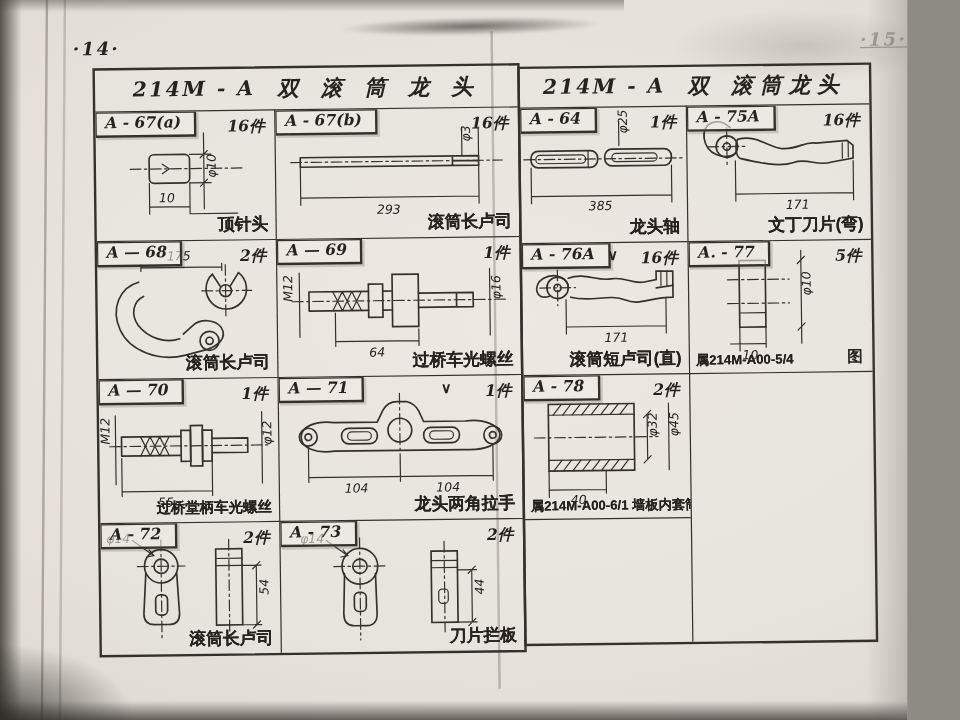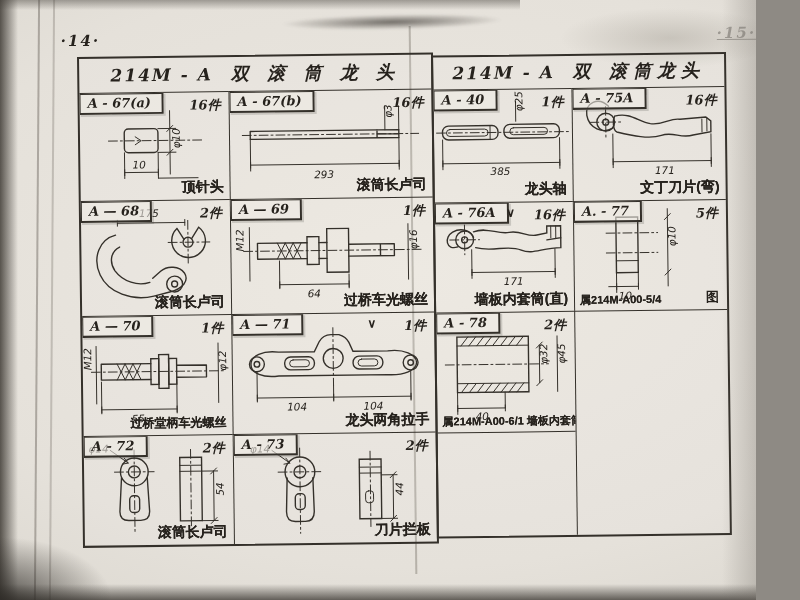--- a/index.html
+++ b/index.html
@@ -239,21 +239,21 @@
       </div>
     </div>
 
     <div class="sheet" id="sheetR">
       <div class="hdr">
         <span class="t-code">214M - A</span>
         <span class="t-name">双 滚筒龙头</span>
       </div>
 
       <div class="cell">
-        <span class="tag">A - 40</span>
+        <span class="tag">A - 64</span>
         <span class="qty">1件</span>
         <svg class="draw" viewBox="0 0 138 113">
           <path class="cl" d="M2 43 H136"></path>
           <rect x="8" y="36" width="56" height="14" rx="6"></rect>
           <rect x="12" y="39.5" width="42" height="7" rx="3.5" class="thin"></rect>
           <path class="thin" d="M56 36 V50"></path>
           <rect x="70" y="35" width="56" height="14" rx="6"></rect>
           <rect x="76" y="38.5" width="38" height="7" rx="3.5" class="thin"></rect>
           <path class="thin" d="M82 12 V32"></path>
           <text class="dim" transform="rotate(-90 89 22)" x="89" y="22">φ25</text>
@@ -287,21 +287,21 @@
           <path d="M22 44 C10 48 8 34 17 29 C26 24 36 28 38 35"></path>
           <circle cx="29" cy="37" r="9"></circle>
             <circle cx="29" cy="37" r="3"></circle>
           <path class="cl" d="M29 22 V52 M14 37 H44"></path>
           <path d="M38 29 C52 24 62 32 74 30 C86 28 92 35 102 33 L112 31 L112 24 L126 24 L126 36 L112 38"></path>
           <path d="M40 45 C58 50 72 42 86 48 C98 53 106 46 126 46 L126 36"></path>
           <path class="thin" d="M116 24 V36 M121 24 V36"></path>
           <path class="thin" d="M36 47 V76 M120 47 V76 M36 70 H120 M36 67 V73 M120 67 V73"></path>
           <text class="dim" x="68" y="83">171</text>
         </svg>
-        <span class="cap">墙板内套筒(直)</span>
+        <span class="cap">滚筒短卢司(直)</span>
       </div>
 
       <div class="cell c2">
         <span class="tag">A. - 77</span>
         <span class="qty">5件</span>
         <svg class="draw" viewBox="0 0 153 110">
           <rect x="42" y="16" width="22" height="56"></rect>
           <path class="cl" d="M32 32 H84 M32 52 H84"></path>
           <path class="thin" d="M42 60 H64"></path>
           <path class="thin" d="M94 8 V86 M91 19 l6 -6 M91 75 l6 -6"></path>

